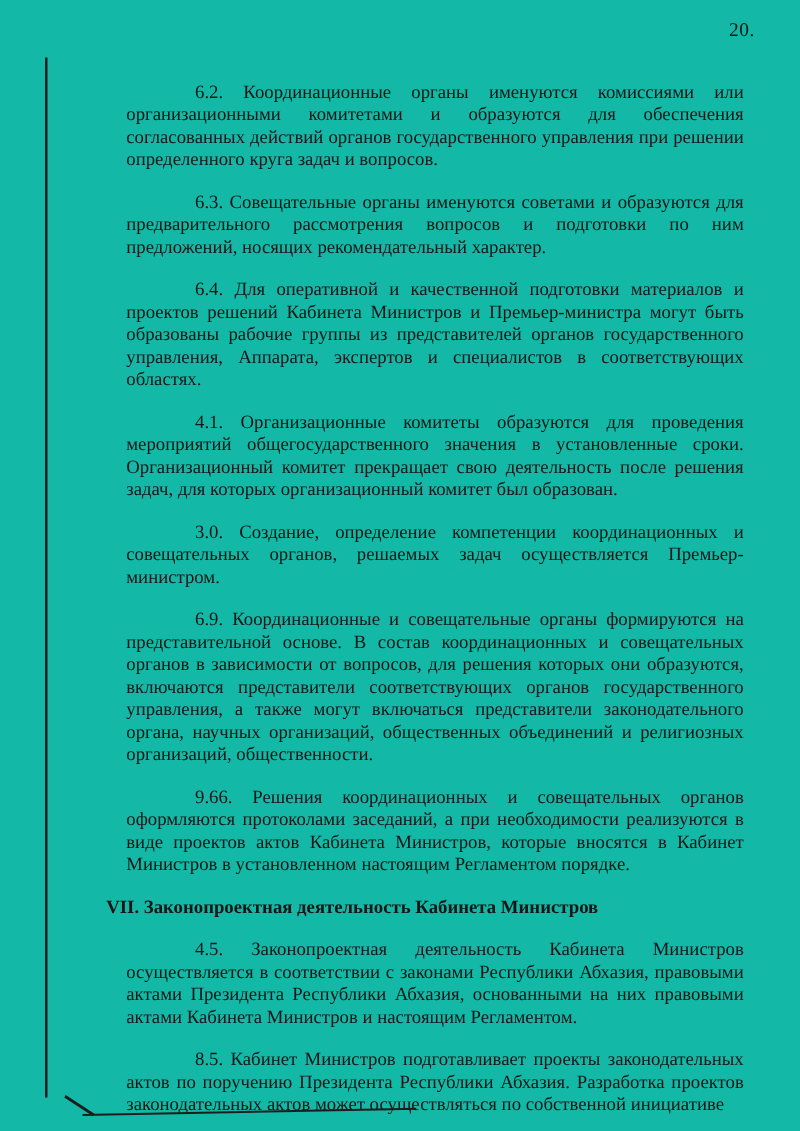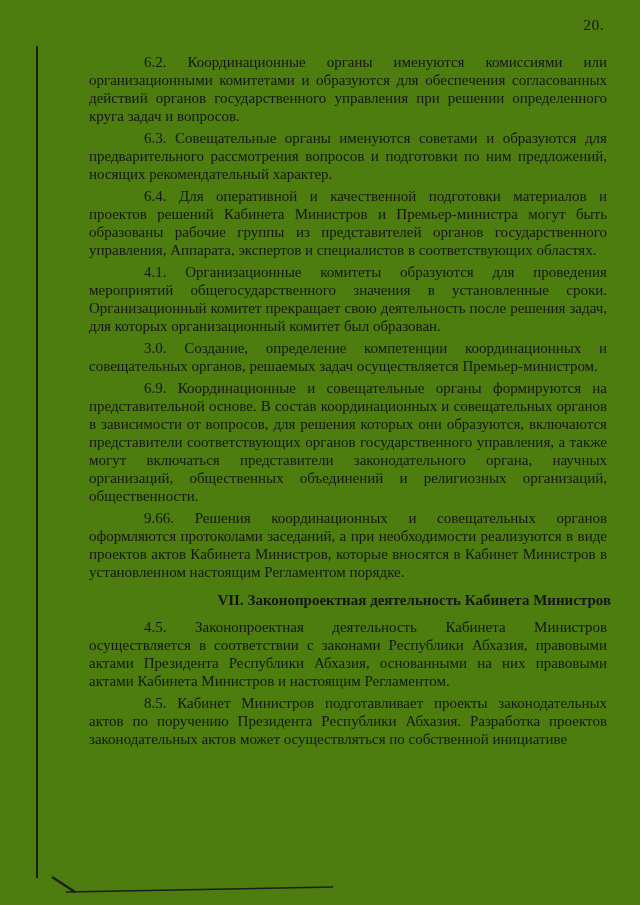--- a/index.html
+++ b/index.html
@@ -1,20 +1,20 @@
 <!DOCTYPE html>
 <html><head>
 <meta charset="utf-8">
 <style>
   html, body { margin: 0; padding: 0; background: #ffffff; }
   .page {
     position: relative;
     width: 640px;
     height: 905px;
-    background: #4d7c0f;
+    background: #14b8a6;
     overflow: hidden;
     font-family: "Liberation Serif", "DejaVu Serif", serif;
     color: #161616;
   }
   .page-number {
     position: absolute;
     top: 16px;
     right: 36px;
     font-size: 15.5px;
     letter-spacing: 0.5px;
@@ -29,24 +29,24 @@
   }
   .content {
     position: absolute;
     left: 85px;
     top: 49px;
     width: 526px;
     font-size: 15px;
     line-height: 18px;
     text-align: justify;
   }
-  .content p { margin: 4px; text-indent: 55px; }
+  .content p { margin: 16px; text-indent: 55px; }
   .content h3 {
     margin: 10px 0 9px 0;
-    text-align: right;
+    text-align: left;
     text-indent: 0;
     font-size: 15px;
     font-weight: bold;
   }
   .artifacts {
     position: absolute;
     left: 0;
     top: 858px;
     width: 640px;
     height: 47px;

